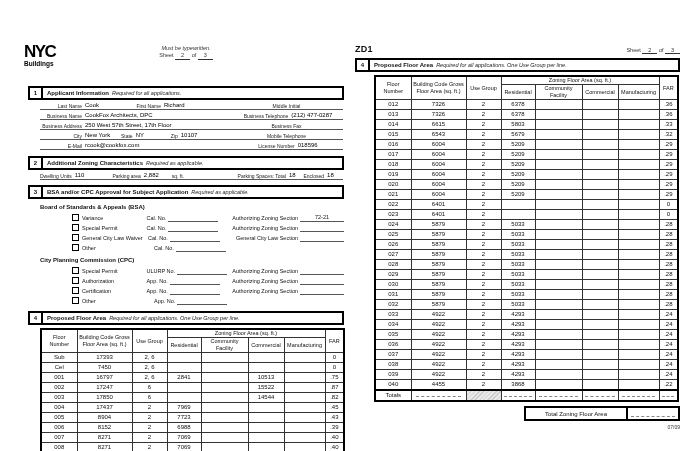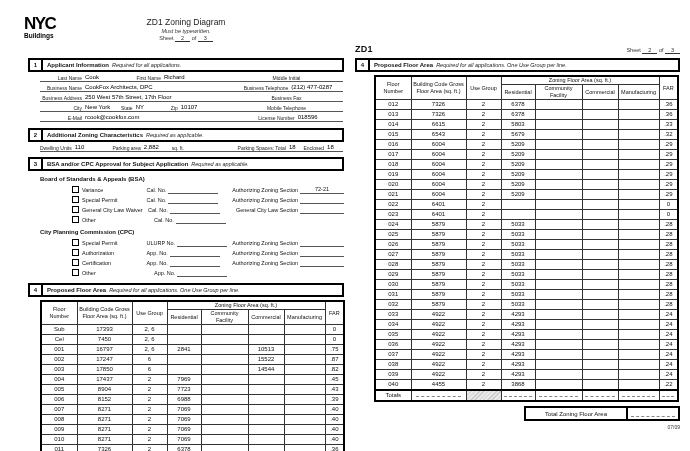--- a/index.html
+++ b/index.html
@@ -3,21 +3,21 @@
 <meta charset="utf-8">
 <style>
   html,body{margin:0;padding:0;background:#fff;}
   .canvas{position:relative;width:690px;height:451px;background:#ffffff;overflow:hidden;
           font-family:"Liberation Sans","DejaVu Sans",sans-serif;color:#111;}
   .page{position:absolute;}
   #page1{left:28px;top:12px;width:316px;}
   #page2{left:355px;top:40px;width:325px;}
 
   
-  .p1-header{position:relative;height:46px;}
+  .p1-header{position:relative;height:46px;margin-top:28px;}
   .logo{position:absolute;left:-4px;top:3px;line-height:1;}
   .logo-nyc{font-weight:bold;font-size:17px;letter-spacing:-1.5px;color:#000;}
   .logo-dept{font-weight:bold;font-size:6.5px;margin-top:1px;color:#000;}
   .title-block{position:absolute;left:0;right:0;top:5px;text-align:center;line-height:1.25;}
   .form-title{font-size:8.5px;color:#222;}
   .typewritten{font-size:5.5px;font-style:italic;color:#333;}
   .sheet-line{font-size:5.5px;color:#333;}
   .ul{display:inline-block;border-bottom:1px solid #333;min-width:15px;text-align:center;}
 
   
@@ -80,21 +80,20 @@
 <div class="canvas">
 
   <div class="page" id="page1">
 
     <div class="p1-header">
       <div class="logo">
         <div class="logo-nyc">NYC</div>
         <div class="logo-dept">Buildings</div>
       </div>
       <div class="title-block">
-        <div class="form-title">ZD1 Zoning Diagram</div>
         <div class="typewritten">Must be typewritten.</div>
         <div class="sheet-line">
           <span>Sheet</span>
           <span class="ul">2</span>
           <span>of</span>
           <span class="ul">3</span>
         </div>
       </div>
     </div>
 

